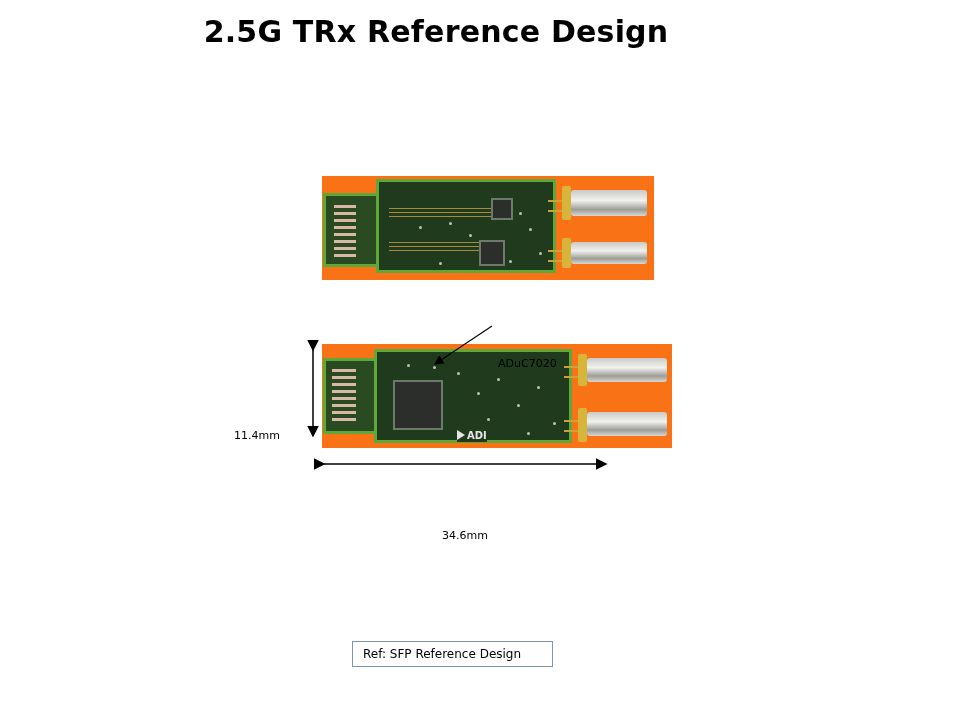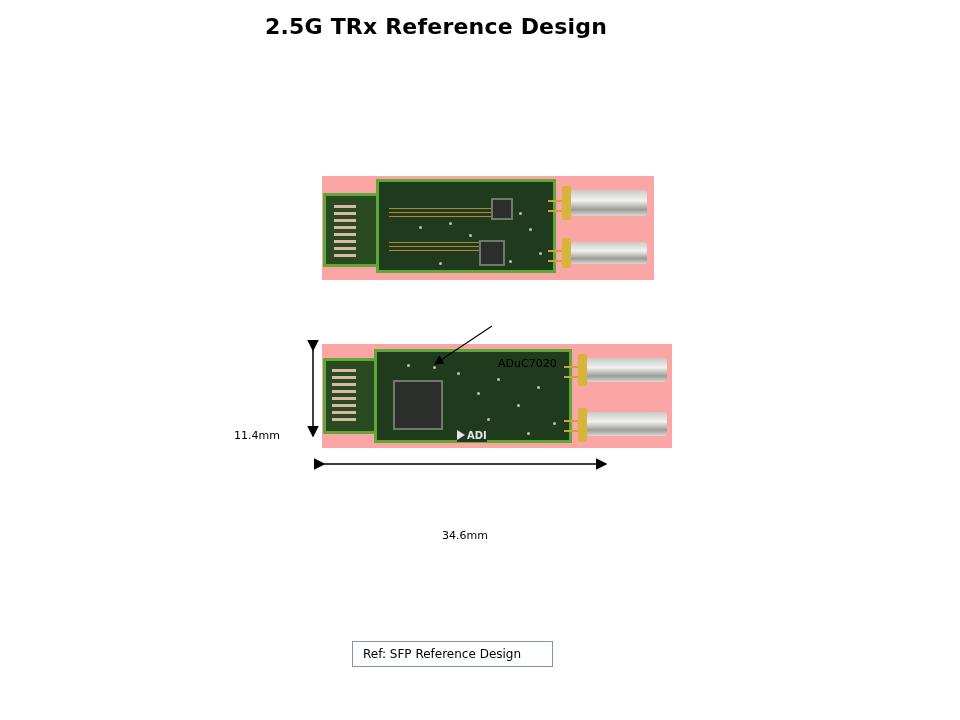--- a/index.html
+++ b/index.html
@@ -1,21 +1,21 @@
 <!DOCTYPE html>
 <html><head>
 <meta charset="utf-8">
 <style>
   html, body { margin:0; padding:0; }
   body { width:960px; height:720px; background:#ffffff; position:relative; overflow:hidden;
          font-family:"DejaVu Sans", sans-serif; color:#000; }
   .title { position:absolute; left:0; top:14px; width:872px; text-align:center;
-           font-family:"DejaVu Sans", sans-serif; font-weight:bold; font-size:22px; letter-spacing:0.2px; }
+           font-family:"DejaVu Sans", sans-serif; font-weight:bold; font-size:30px; letter-spacing:0.2px; }
 
-  .photo { position:absolute; background:#fca5a5; }
+  .photo { position:absolute; background:#f97316; }
   .pcb { position:absolute; background:#1f3a1c; border:3px solid #5ea83a; box-sizing:border-box; }
   .pcb .speck { position:absolute; width:3px; height:3px; border-radius:50%; background:#d9dccf; opacity:0.85; }
   .finger-area { position:absolute; background:#2a4a22; border:3px solid #5ea83a; box-sizing:border-box; }
   .finger { position:absolute; height:3px; background:#d8b9a8; }
   .chip { position:absolute; background:#2c2e2c; border:2px solid #6d7a6a; box-sizing:border-box; }
   .trace { position:absolute; height:1px; background:#a78a3a; }
   .conn-ring { position:absolute; width:9px; background:#d7b53a; border-radius:2px; }
   .conn-body { position:absolute; background:linear-gradient(#c9c9c5,#f1f1ee 40%,#9d9d98 75%,#d8d8d4); border-radius:3px; }
   .pin { position:absolute; height:2px; background:#c9a23a; }
   .adi-logo { position:absolute; background:#1f3a1c; color:#e6e6e6; font-size:10px; font-weight:bold; line-height:12px; }

